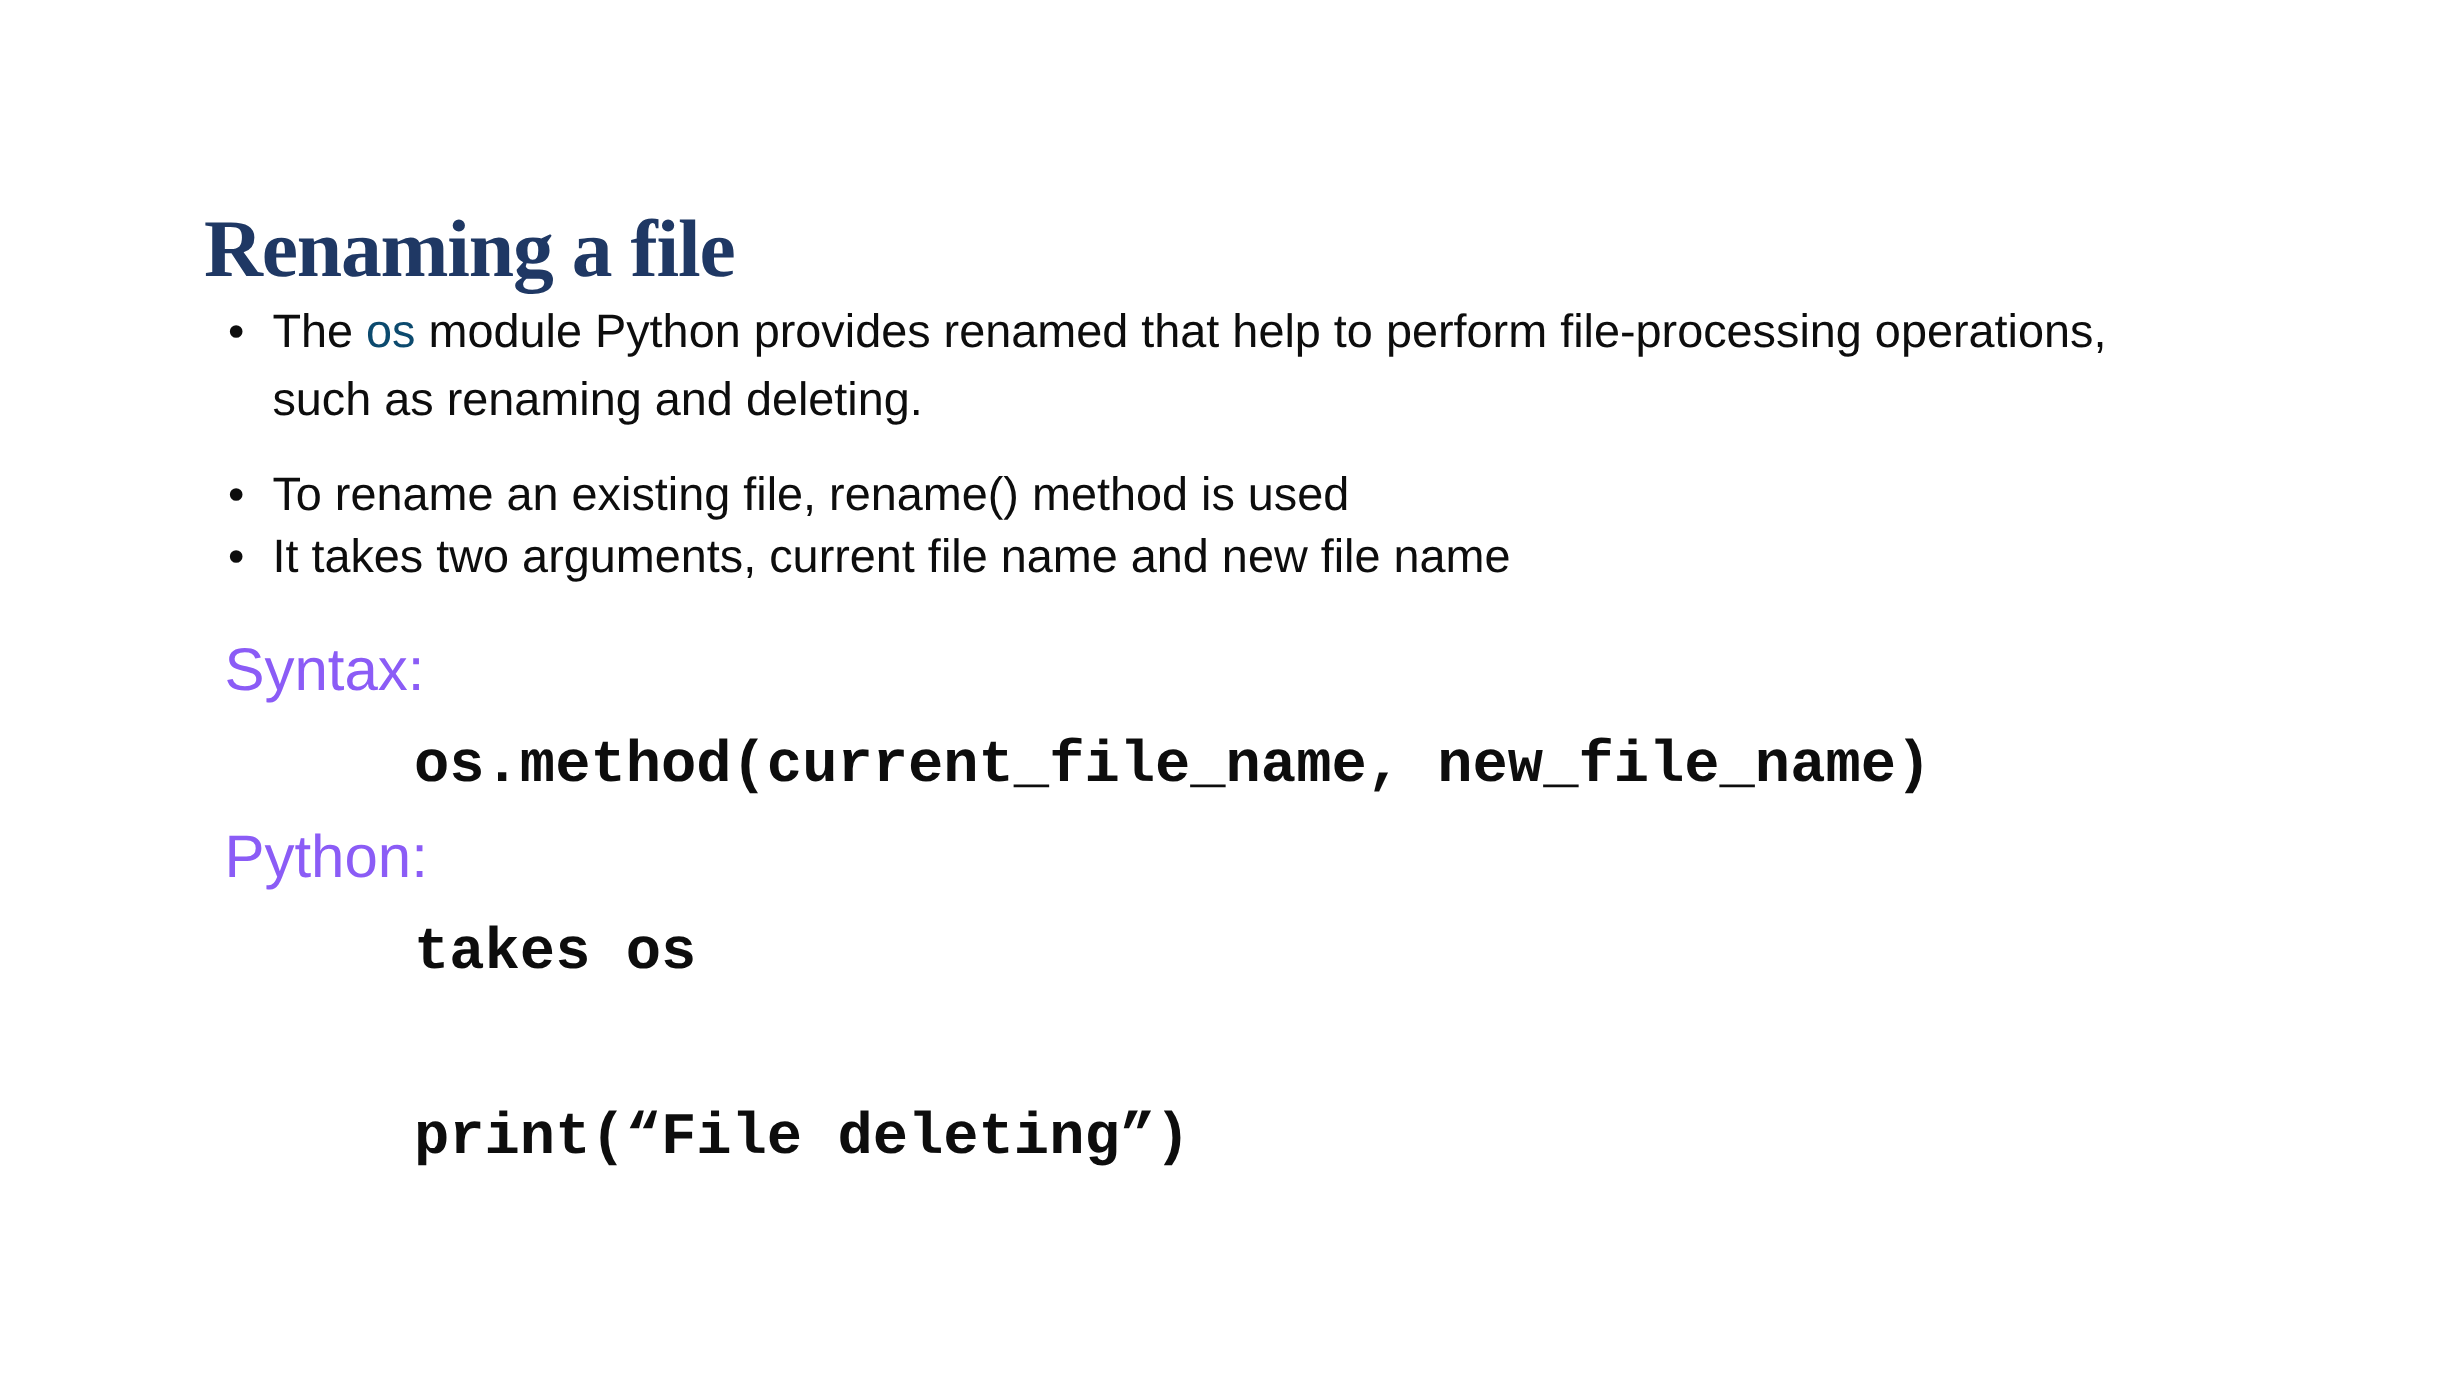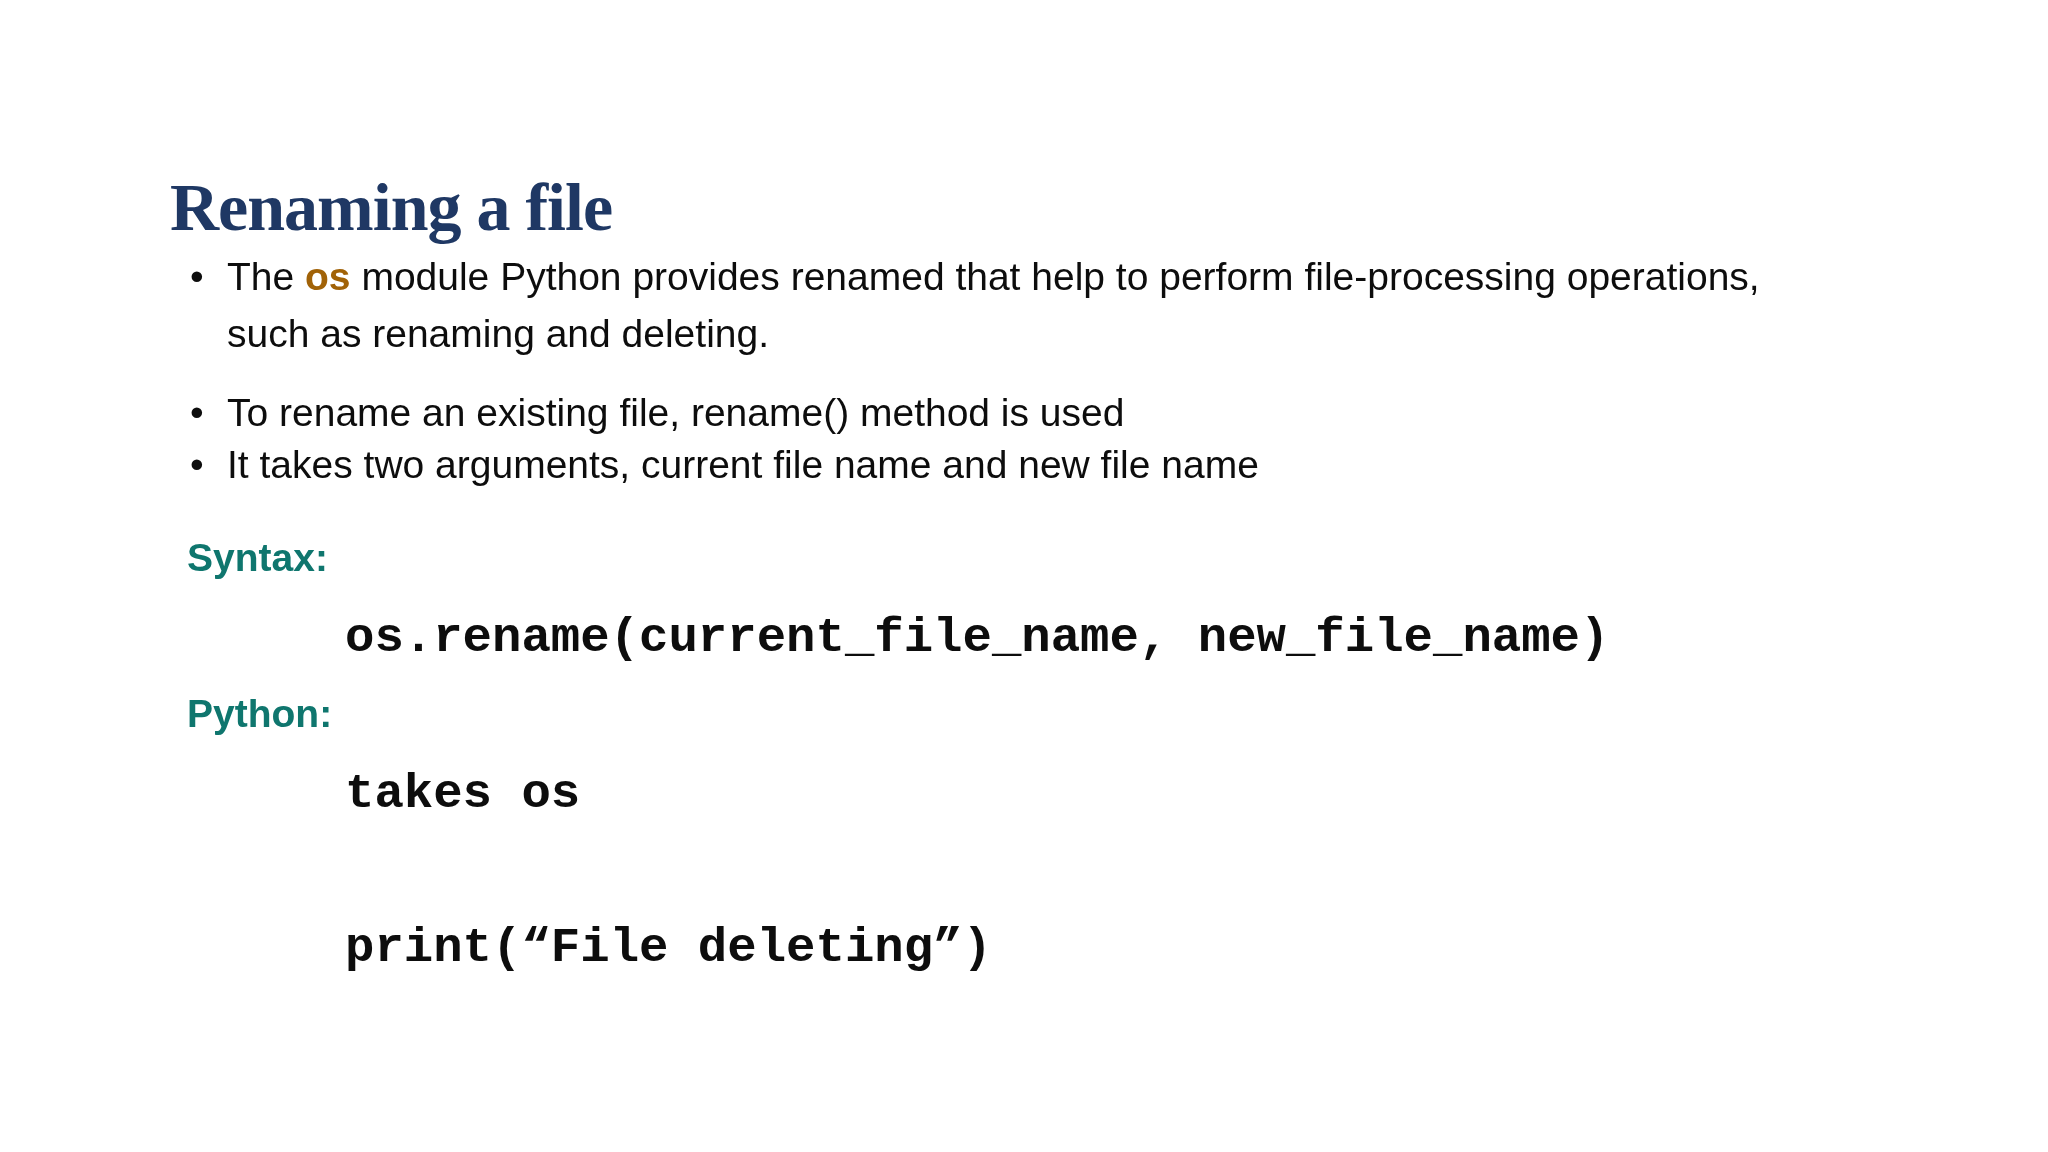--- a/index.html
+++ b/index.html
@@ -51,29 +51,29 @@
     left: 20px;
     top: 0;
     font-size: 39px;
     line-height: 57px;
     color: #0d0d0d;
   }
   .bullet-1 { top: 248px; }
   .bullet-2 { top: 384px; }
   .bullet-3 { top: 436px; }
   .kw-os {
-    color: #a16207;
-    font-weight: 700;
+    color: #0c4a6e;
+    font-weight: 400;
   }
   .section-label {
     position: absolute;
     left: 175px;
-    font-size: 39px;
-    font-weight: 700;
-    color: #0f766e;
+    font-size: 50px;
+    font-weight: 400;
+    color: #8b5cf6;
     line-height: 48px;
     white-space: nowrap;
   }
   .label-syntax { top: 534px; }
   .label-example { top: 690px; }
   .code-line {
     position: absolute;
     left: 333px;
     font-family: "Liberation Mono", "DejaVu Sans Mono", monospace;
     font-size: 49px;
@@ -100,21 +100,21 @@
       <span>The </span><span class="kw-os">os</span><span> module Python provides renamed that help to perform file-processing operations, such as renaming and deleting.</span>
     </div>
 
     <div class="bullet-item bullet-2">To rename an existing file, rename() method is used</div>
 
     <div class="bullet-item bullet-3">It takes two arguments, current file name and new file name</div>
   </div>
 
   <div class="section-label label-syntax">Syntax:</div>
 
-  <div class="code-line code-syntax">os.rename(current_file_name, new_file_name)</div>
+  <div class="code-line code-syntax">os.method(current_file_name, new_file_name)</div>
 
   <div class="section-label label-example">Python:</div>
 
   <div class="code-line code-import">takes os</div>
 
 
   <div class="code-line code-print">print(“File deleting”)</div>
 
 </div>
 

